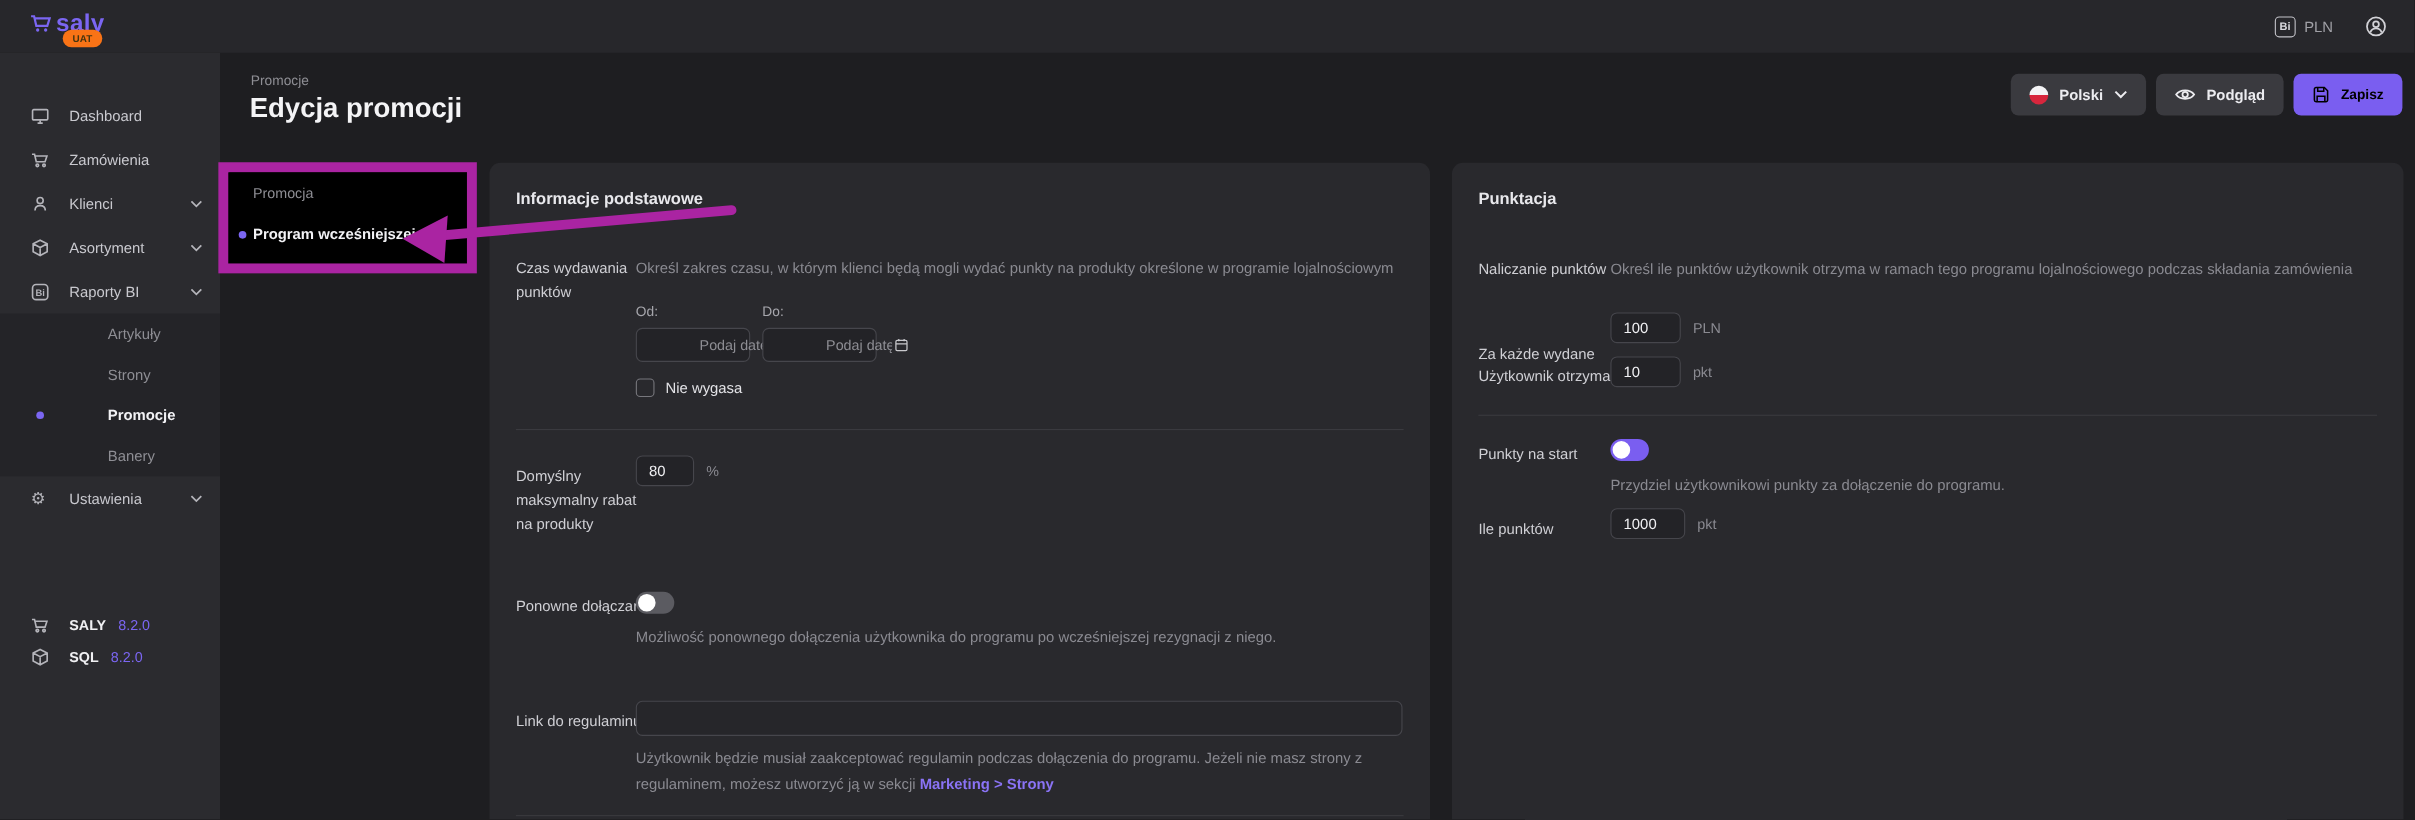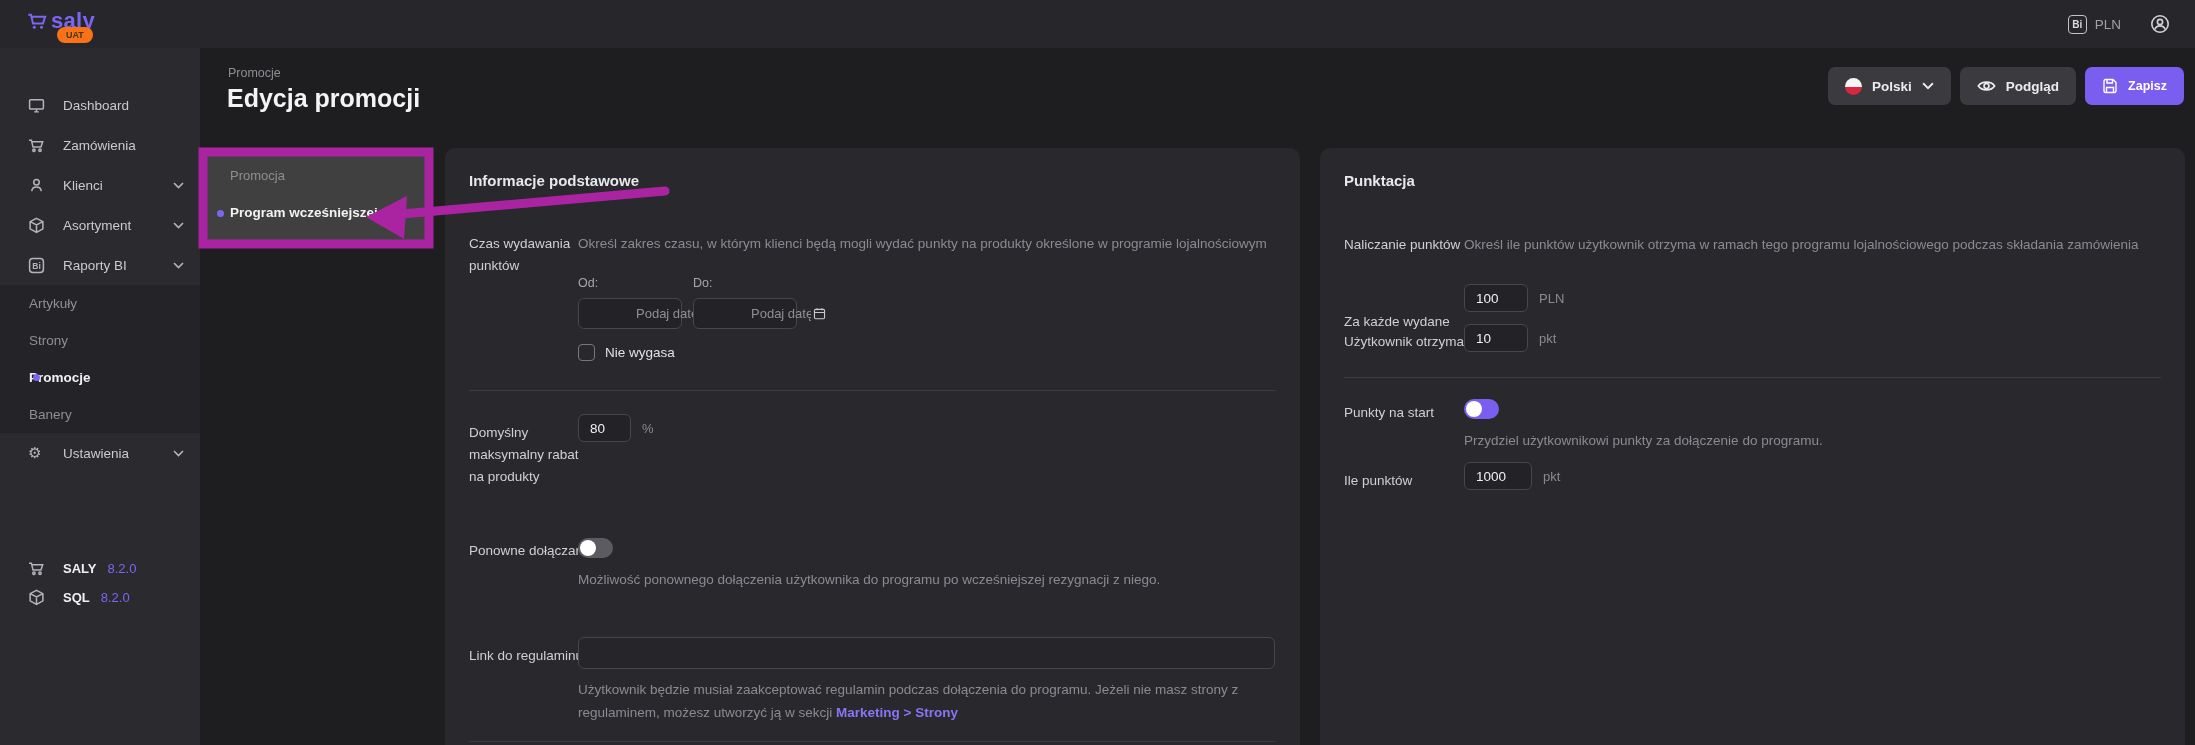--- a/index.html
+++ b/index.html
@@ -21,40 +21,40 @@
   .account { color:#d2d2d7; cursor:pointer; }
 
   
   .sidebar { position:absolute; left:0; top:48px; bottom:0; width:200px; background:#2b2b2f; z-index:2; }
   .nav { position:absolute; left:0; top:37px; width:200px; }
   .nav-item { position:relative; height:40px; display:flex; align-items:center; padding-left:28px; gap:17px; color:#c9c9cf; font-size:13.5px; cursor:pointer; }
   .nav-item .icon { width:18px; color:#b4b4ba; display:flex; align-items:center; }
   .chev { position:absolute; right:16px; color:#b4b4ba; }
   .marketing-block { background:#242428; }
   .nav-item.accent, .nav-item.accent .icon, .nav-item.accent .chev { color:#8a73f5; }
-  .subitem { position:relative; height:37px; display:flex; align-items:center; padding-left:29px; color:#8e8e94; font-size:13.5px; cursor:pointer; }
+  .subitem { position:relative; height:37px; display:flex; align-items:center; padding-left:98px; color:#8e8e94; font-size:13.5px; cursor:pointer; }
   .subitem.active { color:#f2f2f5; font-weight:700; }
   .subdot { position:absolute; left:33px; top:15px; width:7px; height:7px; border-radius:50%; background:#7b66f2; }
   .side-footer { position:absolute; left:0; top:506px; width:200px; }
   .version-row { height:29px; display:flex; align-items:center; padding-left:28px; gap:17px; cursor:pointer; }
   .version-row .icon { width:18px; color:#b4b4ba; }
   .version-name { color:#f0f0f3; font-size:13px; font-weight:700; }
   .version-num { color:#7b66f2; font-size:13px; margin-left:-6px; }
 
   
   .breadcrumb { position:absolute; left:228px; top:66px; font-size:12.5px; color:#8e8e94; }
   .page-title { position:absolute; left:227px; top:84px; font-size:25px; font-weight:700; color:#f4f4f6; }
   .header-buttons { position:absolute; top:67px; right:11px; display:flex; gap:9px; }
   .btn { height:38px; border:none; border-radius:7px; display:flex; align-items:center; gap:10px; padding:0 17px; font-family:inherit; font-size:13.5px; font-weight:600; cursor:pointer; }
   .btn-dark { background:#3a3a3f; color:#ececf0; }
-  .btn-primary { background:#7a5ef0; color:#ffffff; font-size:12.5px; font-weight:700; }
+  .btn-primary { background:#7a5ef0; color:#000000; font-size:12.5px; font-weight:700; }
   .flag-pl { width:17px; height:17px; border-radius:50%; background:linear-gradient(#f4f4f6 50%, #d7263d 50%); }
 
   
-  .subnav { position:absolute; left:205px; top:155px; width:223px; height:90px; background:#404040; border-radius:8px; z-index:5; }
+  .subnav { position:absolute; left:205px; top:155px; width:223px; height:90px; background:#000000; border-radius:8px; z-index:5; }
   .subnav-group { position:absolute; left:25px; top:13px; font-size:13px; color:#8e8e94; }
   .subnav-item { position:absolute; left:25px; top:50px; font-size:13.5px; font-weight:700; color:#f2f2f5; cursor:pointer; }
   .subnav-dot { position:absolute; left:12px; top:55px; width:7px; height:7px; border-radius:50%; background:#7b66f2; }
 
   
   .panel { position:absolute; top:148px; bottom:0; background:#29292d; border-radius:10px 10px 0 0; z-index:4; }
   .panel-1 { left:445px; width:855px; }
   .panel-2 { left:1320px; width:865px; }
   .panel-title { position:absolute; left:24px; top:24px; font-size:15px; font-weight:700; color:#e8e8ec; }
   .f-label { position:absolute; left:24px; width:112px; font-size:13.5px; color:#cfcfd4; line-height:1.62; }

